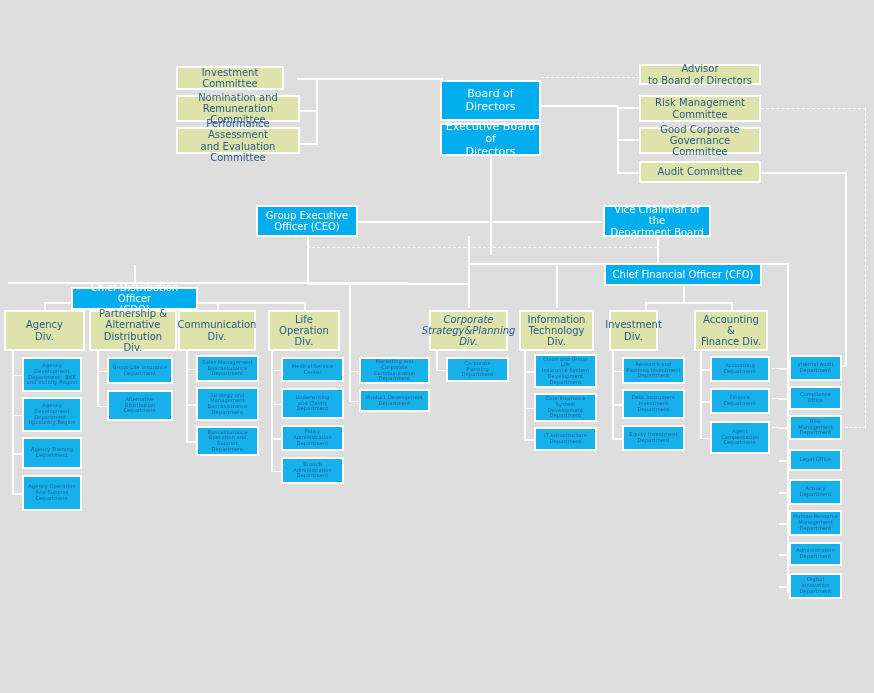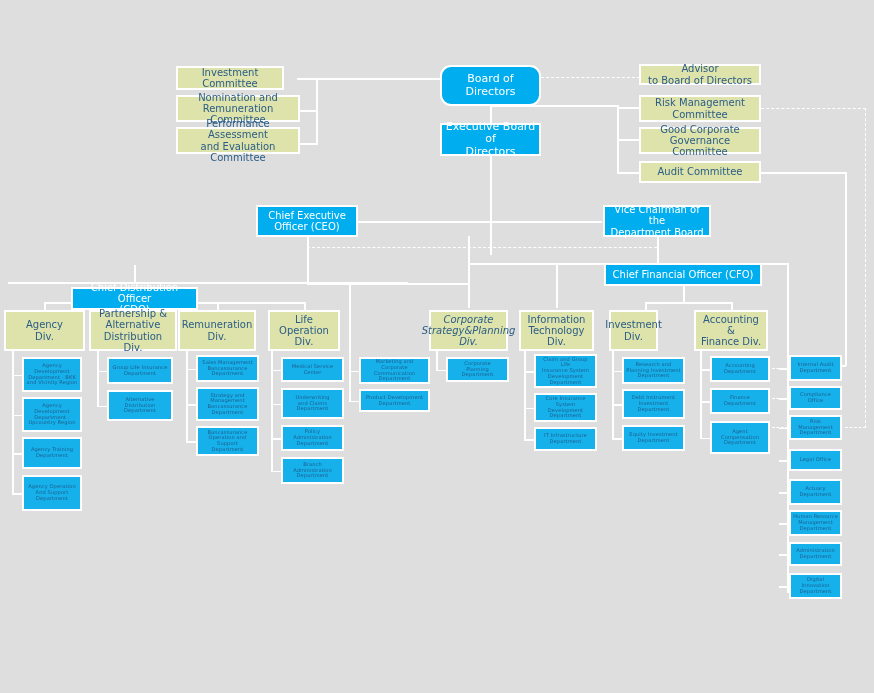--- a/index.html
+++ b/index.html
@@ -137,21 +137,21 @@
     <div class="ln lnh" style="left: 779px; top: 427.5px; width: 10px;"></div>
     <div class="ln lnh" style="left: 779px; top: 460px; width: 10px;"></div>
     <div class="ln lnh" style="left: 779px; top: 492px; width: 10px;"></div>
     <div class="ln lnh" style="left: 779px; top: 523px; width: 10px;"></div>
     <div class="ln lnh" style="left: 779px; top: 554px; width: 10px;"></div>
     <div class="ln lnh" style="left: 779px; top: 586px; width: 10px;"></div>
     <div class="dsh dsh-h" style="left: 772px; top: 368px; width: 16px;"></div>
     <div class="dsh dsh-h" style="left: 772px; top: 398px; width: 16px;"></div>
     <div class="dsh dsh-h" style="left: 772px; top: 427px; width: 16px;"></div>
     <div id="nodes">
-      <div class="node n-cyan sz-lg" style="left: 440px; top: 65px; width: 101px; height: 41px; border-radius: 11px;">
+      <div class="node n-cyan sz-lg" style="left: 440px; top: 80px; width: 101px; height: 41px;">
         <span>Board of Directors</span>
       </div>
       <div class="node n-cyan sz-lg" style="left: 440px; top: 123px; width: 101px; height: 33px;">
         <span>Executive Board of
 Directors</span>
       </div>
       <div class="node n-olive sz-md" style="left: 639px; top: 64px; width: 122px; height: 21px;">
         <span>Advisor
 to Board of Directors</span>
       </div>
@@ -171,21 +171,21 @@
 Committee</span>
       </div>
       <div class="node n-olive sz-md" style="left: 639px; top: 127px; width: 122px; height: 27px;">
         <span>Good Corporate
 Governance Committee</span>
       </div>
       <div class="node n-olive sz-md" style="left: 639px; top: 161px; width: 122px; height: 22px;">
         <span>Audit Committee</span>
       </div>
       <div class="node n-cyan sz-md" style="left: 256px; top: 205px; width: 102px; height: 32px;">
-        <span>Chief Executive
+        <span>Group Executive
 Officer (CEO)</span>
       </div>
       <div class="node n-cyan sz-md" style="left: 603px; top: 205px; width: 108px; height: 32px;">
         <span>Vice Chairman of the
 Department Board</span>
       </div>
       <div class="node n-cyan sz-md" style="left: 71px; top: 264px; width: 127px; height: 23px; margin-top: 23px;">
         <span>Chief Distribution Officer
 (CDO)</span>
       </div>
@@ -223,21 +223,21 @@
       <div class="node n-dept sz-sm" style="left: 107px; top: 357px; width: 66px; height: 27px;">
         <span>Group Life Insurance
 Department</span>
       </div>
       <div class="node n-dept sz-sm" style="left: 107px; top: 390px; width: 66px; height: 31px;">
         <span>Alternative
 Distribution
 Department</span>
       </div>
       <div class="node n-olive sz-md" style="left: 178px; top: 310px; width: 78px; height: 41px;">
-        <span>Remuneration
+        <span>Communication
 Div.</span>
       </div>
       <div class="node n-dept sz-sm" style="left: 196px; top: 355px; width: 63px; height: 27px;">
         <span>Sales Management
 Bancassurance
 Department</span>
       </div>
       <div class="node n-dept sz-sm" style="left: 196px; top: 387px; width: 63px; height: 34px;">
         <span>Strategy and
 Management

